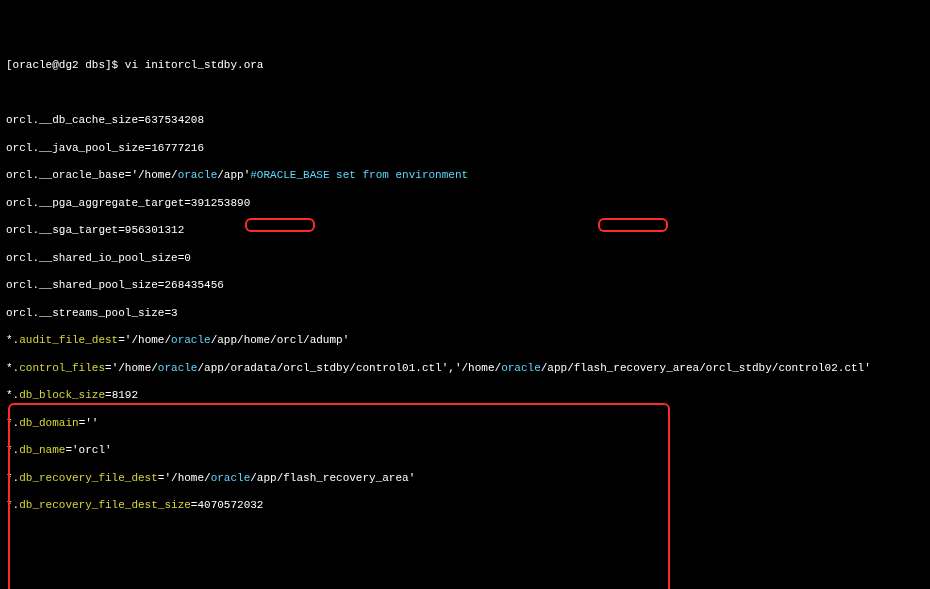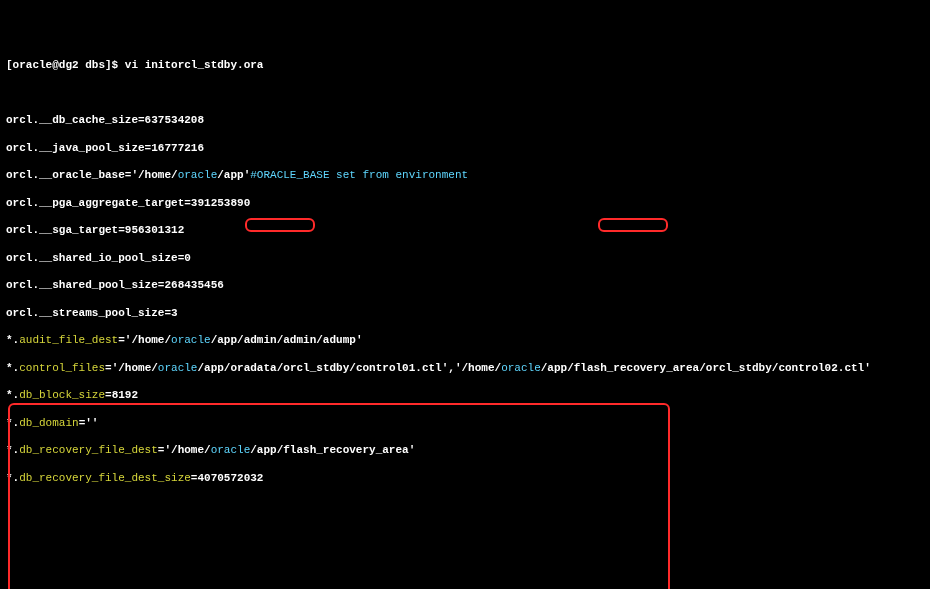--- a/index.html
+++ b/index.html
@@ -9,21 +9,21 @@
     font-size: 11px;
     line-height: 1.25;
     color: #fff;
     padding: 4px 6px;
     width: 930px;
     height: 589px;
     overflow: hidden;
     white-space: pre;
   }
   .ln { display: block; }
-  .w { color: #ffffff; font-weight: bold; }
+  .w { color: #ffffff; }
   .y { color: #d6d63a; font-family: Liberation Mono, monospace; }
   .c { color: #5fd7ff; }
   .hl1 {
     position: absolute;
     border: 2px solid #ff2a2a;
     border-radius: 6px;
     pointer-events: none;
   }
   .box-a { left: 239px; top: 173px; width: 70px; height: 14px; }
   .box-b { left: 592px; top: 173px; width: 70px; height: 14px; }
@@ -38,24 +38,25 @@
 <span class="ln"><span class="w">[oracle@dg2 dbs]$ </span><span class="w">vi initorcl_stdby.ora</span></span>
 <span class="ln"> </span>
 <span class="ln w">orcl.__db_cache_size=637534208</span>
 <span class="ln w">orcl.__java_pool_size=16777216</span>
 <span class="ln"><span class="w">orcl.__oracle_base='/home/</span><span class="c">oracle</span><span class="w">/app'</span><span class="c">#ORACLE_BASE set from environment</span></span>
 <span class="ln w">orcl.__pga_aggregate_target=391253890</span>
 <span class="ln w">orcl.__sga_target=956301312</span>
 <span class="ln w">orcl.__shared_io_pool_size=0</span>
 <span class="ln w">orcl.__shared_pool_size=268435456</span>
 <span class="ln w">orcl.__streams_pool_size=3</span>
-<span class="ln"><span class="w">*.</span><span class="y">audit_file_dest</span><span class="w">='/home/</span><span class="c">oracle</span><span class="w">/app/admin/admin/adump'</span></span>
+<span class="ln"><span class="w">*.</span><span class="y">audit_file_dest</span><span class="w">='/home/</span><span class="c">oracle</span><span class="w">/app/home/orcl/adump'</span></span>
 <span class="ln"><span class="w">*.</span><span class="y">control_files</span><span class="w">='/home/</span><span class="c">oracle</span><span class="w">/app/oradata/</span><span class="w">orcl_stdby/</span><span class="w">control01.ctl','/home/</span><span class="c">oracle</span><span class="w">/app/flash_recovery_area/</span><span class="w">orcl_stdby/</span><span class="w">control02.ctl'</span></span>
 <span class="ln"><span class="w">*.</span><span class="y">db_block_size</span><span class="w">=8192</span></span>
 <span class="ln"><span class="w">*.</span><span class="y">db_domain</span><span class="w">=''</span></span>
+<span class="ln"><span class="w">*.</span><span class="y">db_name</span><span class="w">='orcl'</span></span>
 <span class="ln"><span class="w">*.</span><span class="y">db_recovery_file_dest</span><span class="w">='/home/</span><span class="c">oracle</span><span class="w">/app/flash_recovery_area'</span></span>
 <span class="ln"><span class="w">*.</span><span class="y">db_recovery_file_dest_size</span><span class="w">=4070572032</span></span>
 
 
 
 
 
 
 
 

